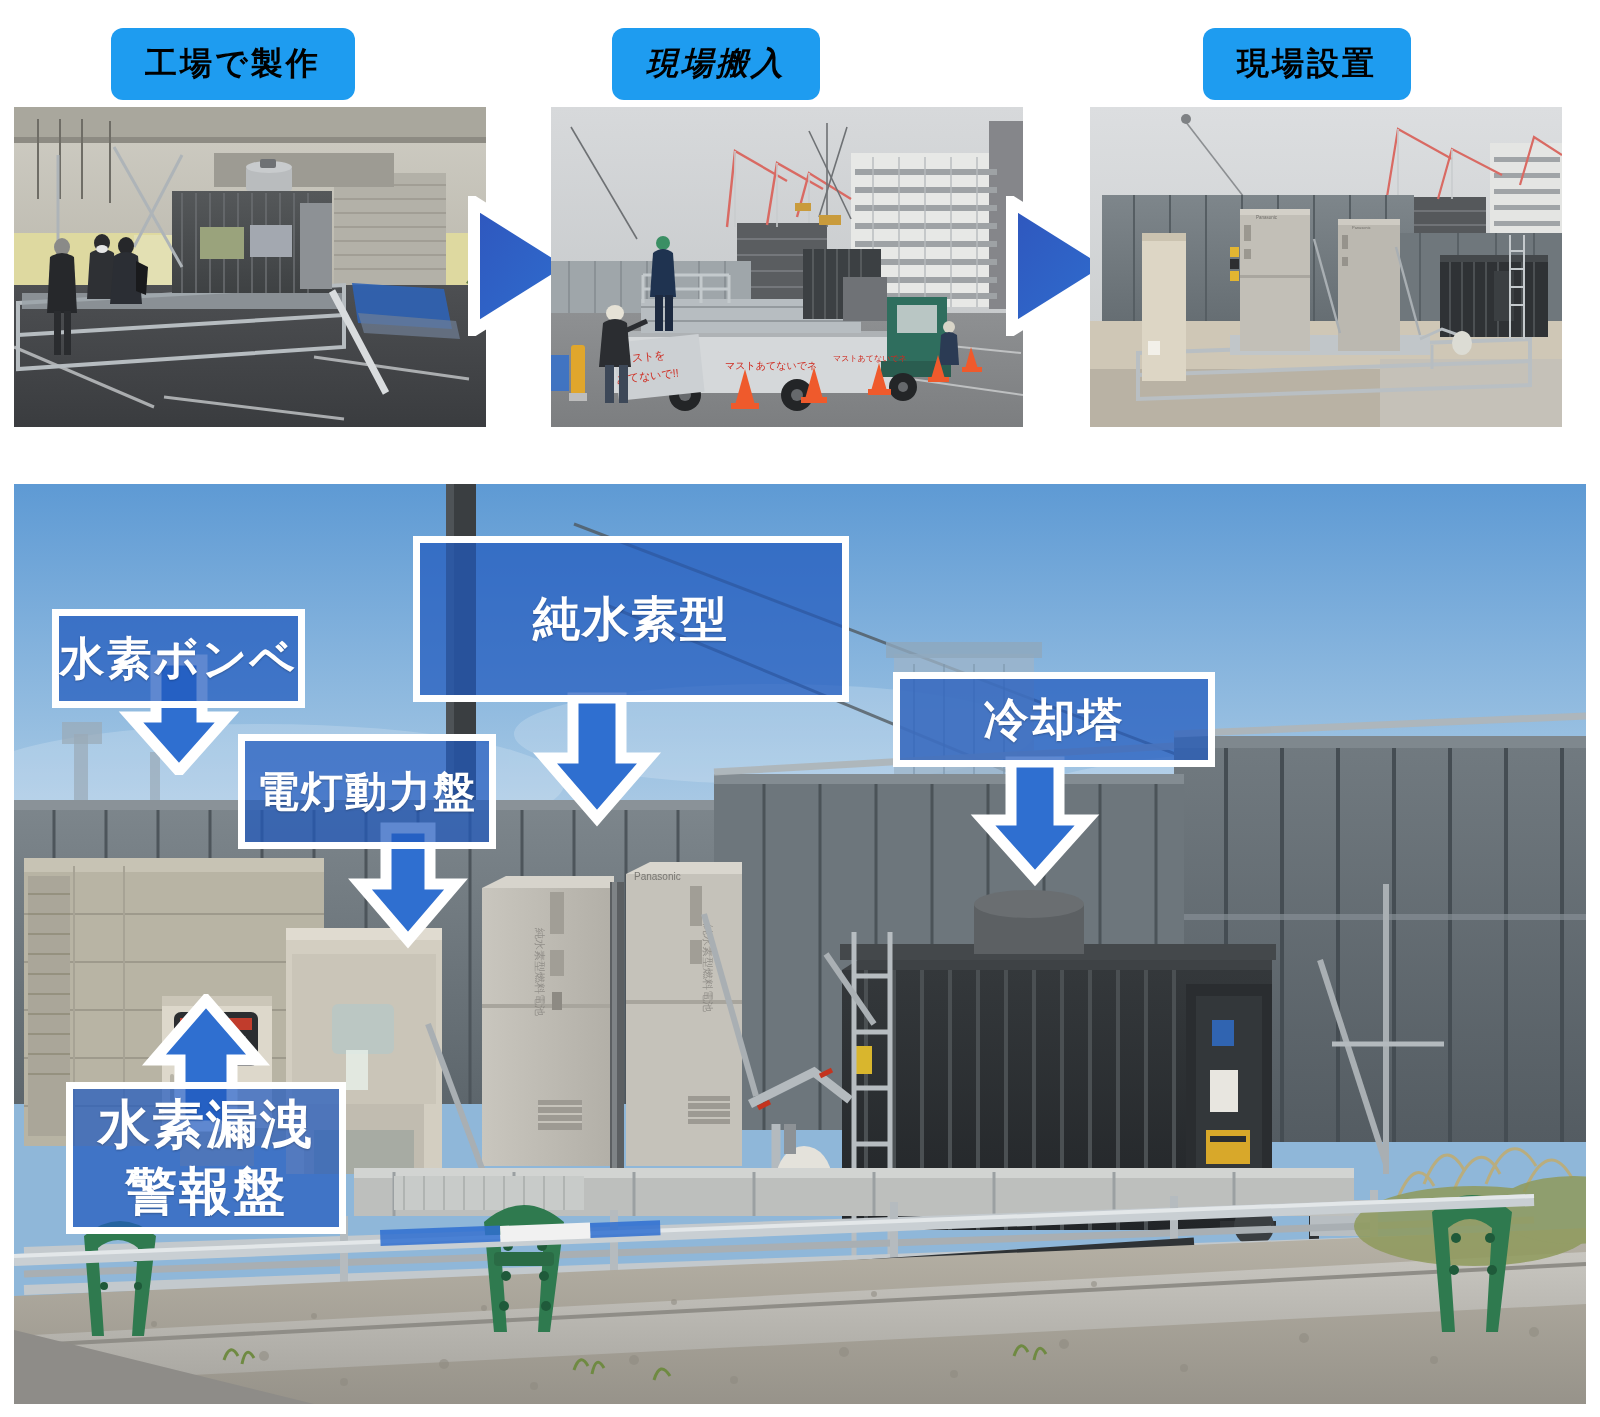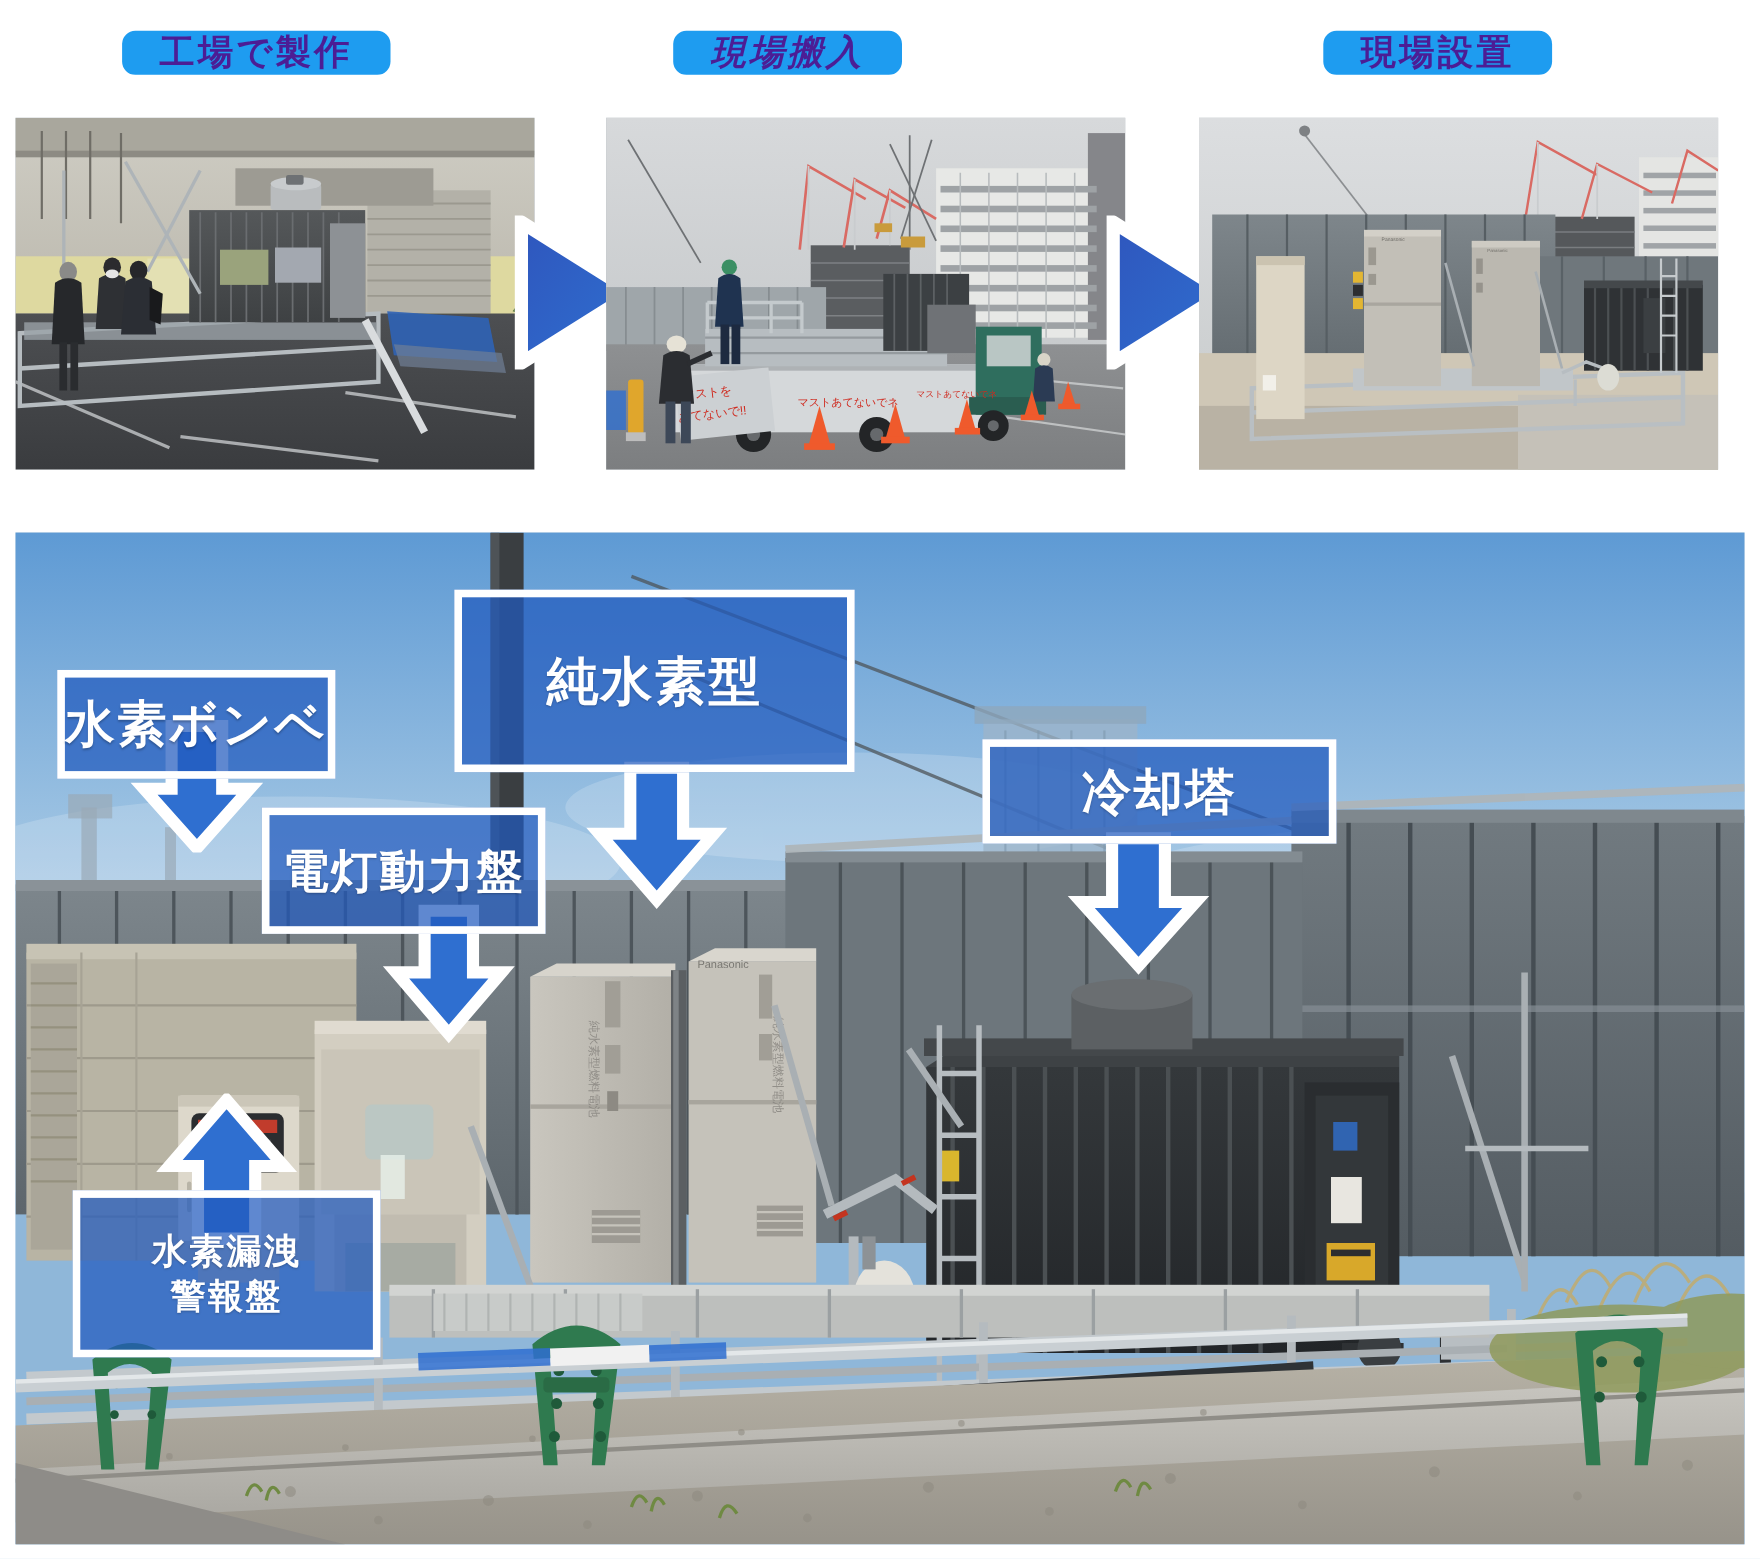--- a/index.html
+++ b/index.html
@@ -10,23 +10,23 @@
     font-family: "Liberation Sans", "DejaVu Sans", sans-serif;
     overflow: hidden;
   }
   .page { position: relative; width: 1600px; height: 1417px; }
 
   
   .top-row { position: absolute; left: 0; top: 0; width: 1600px; height: 450px; }
 
   .badge {
     position: absolute; top: 28px;
-    height: 40px; border-radius: 12px;
+    height: 72px; border-radius: 12px;
     background: #1e9cf0;
-    color: #4c1d95;
+    color: #000000;
     display: flex; align-items: center; justify-content: center;
     font-size: 32px; font-weight: 700; letter-spacing: 3px;
     padding: 1px 34px;
     white-space: nowrap;
   }
   .badge.b1 { left: 111px; }
   .badge.b2 { left: 612px; font-style: italic; }
   .badge.b3 { left: 1183px; margin-left: 20px; }
 
   .photo-frame {
@@ -75,27 +75,27 @@
   
   .tail { position: absolute; left: 0; top: 0; }
 
   .co-bonbe     { left: 38px;  top: 81px;  }
   .co-bonbe .box   { width: 253px; height: 99px; font-size: 45px; margin-top: 44px; }
 
   .co-dento     { left: 224px; top: 250px; }
   .co-dento .box   { width: 258px; height: 115px; font-size: 42px; }
 
   .co-fc        { left: 399px; top: 52px;  }
-  .co-fc .box      { width: 364px; height: 166px; font-size: 47px; line-height: 1.28; }
+  .co-fc .box      { width: 436px; height: 166px; font-size: 47px; line-height: 1.28; }
 
   .co-cool      { left: 879px; top: 188px; }
   .co-cool .box    { width: 322px; height: 95px; font-size: 45px; }
 
   .co-alarm     { left: 52px;  top: 598px; }
-  .co-alarm .box   { width: 280px; height: 152px; font-size: 32px; line-height: 1.28; }
+  .co-alarm .box   { width: 280px; height: 152px; font-size: 52px; line-height: 1.28; }
 
   .noselect { user-select: none; }
 </style>
 </head>
 <body>
 
 <div class="page">
 
   <div class="top-row">
 

